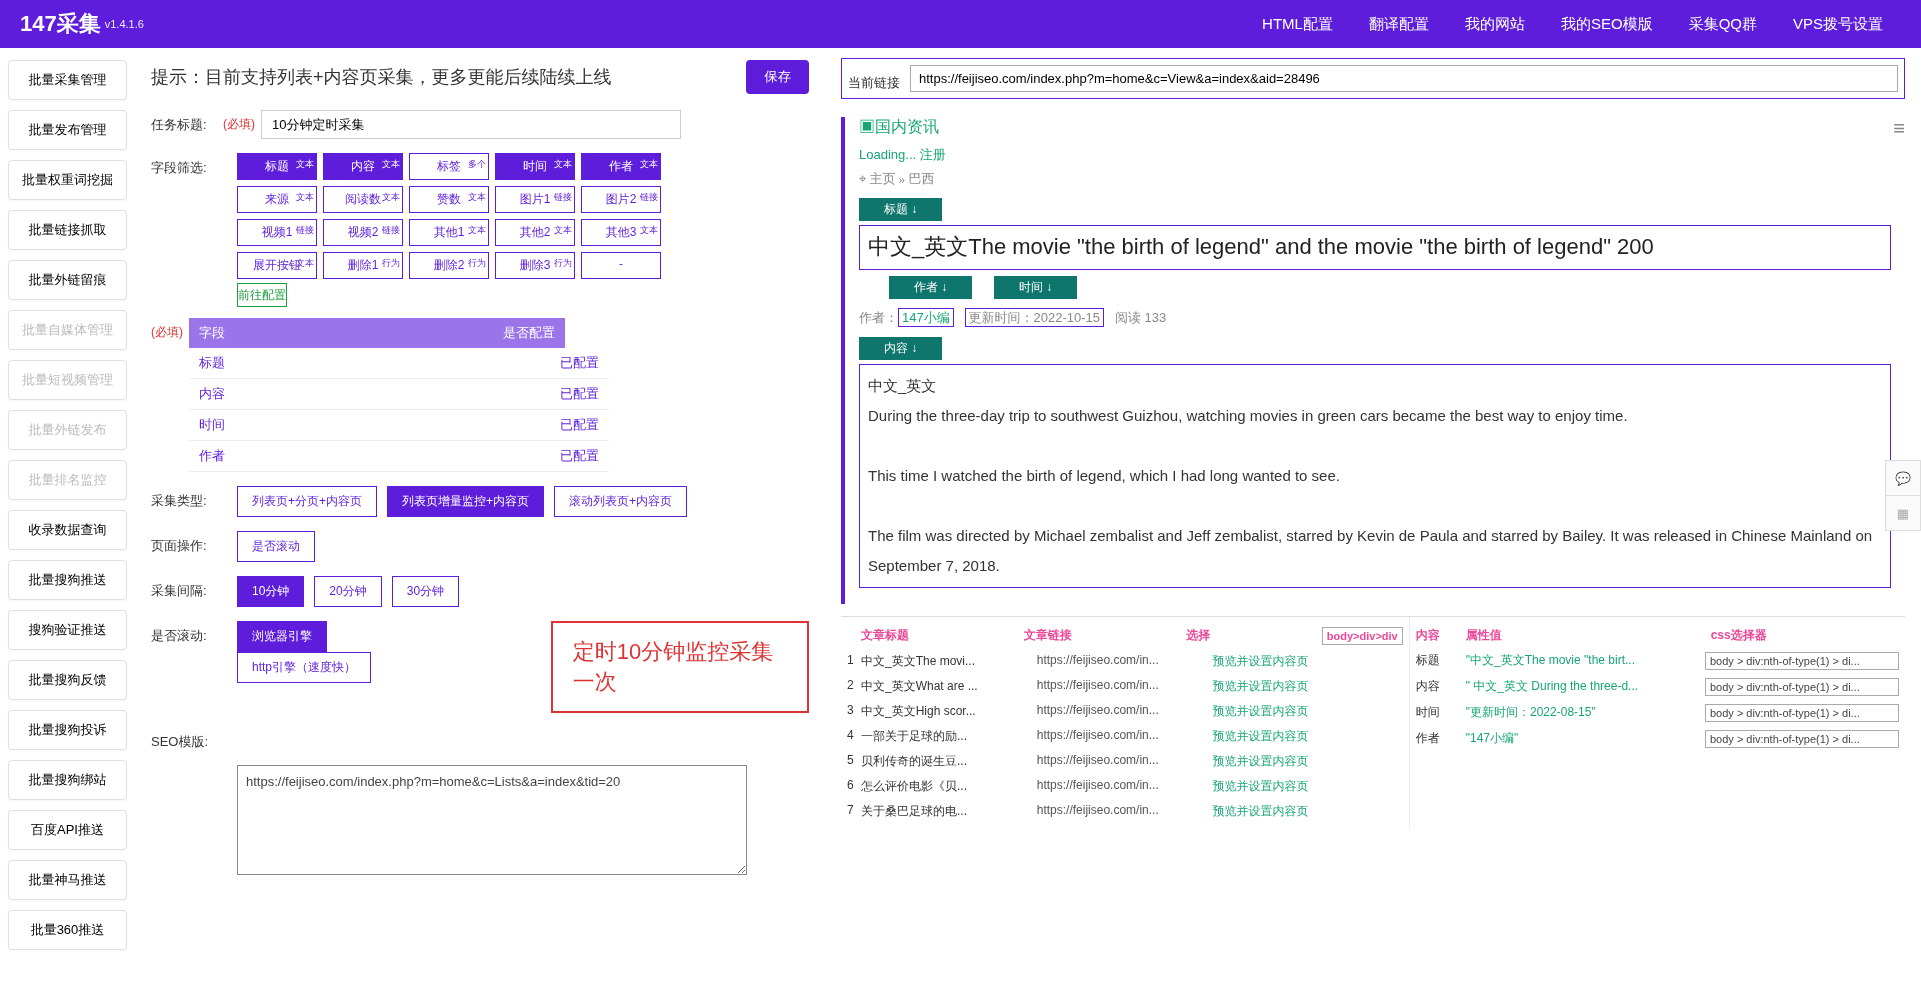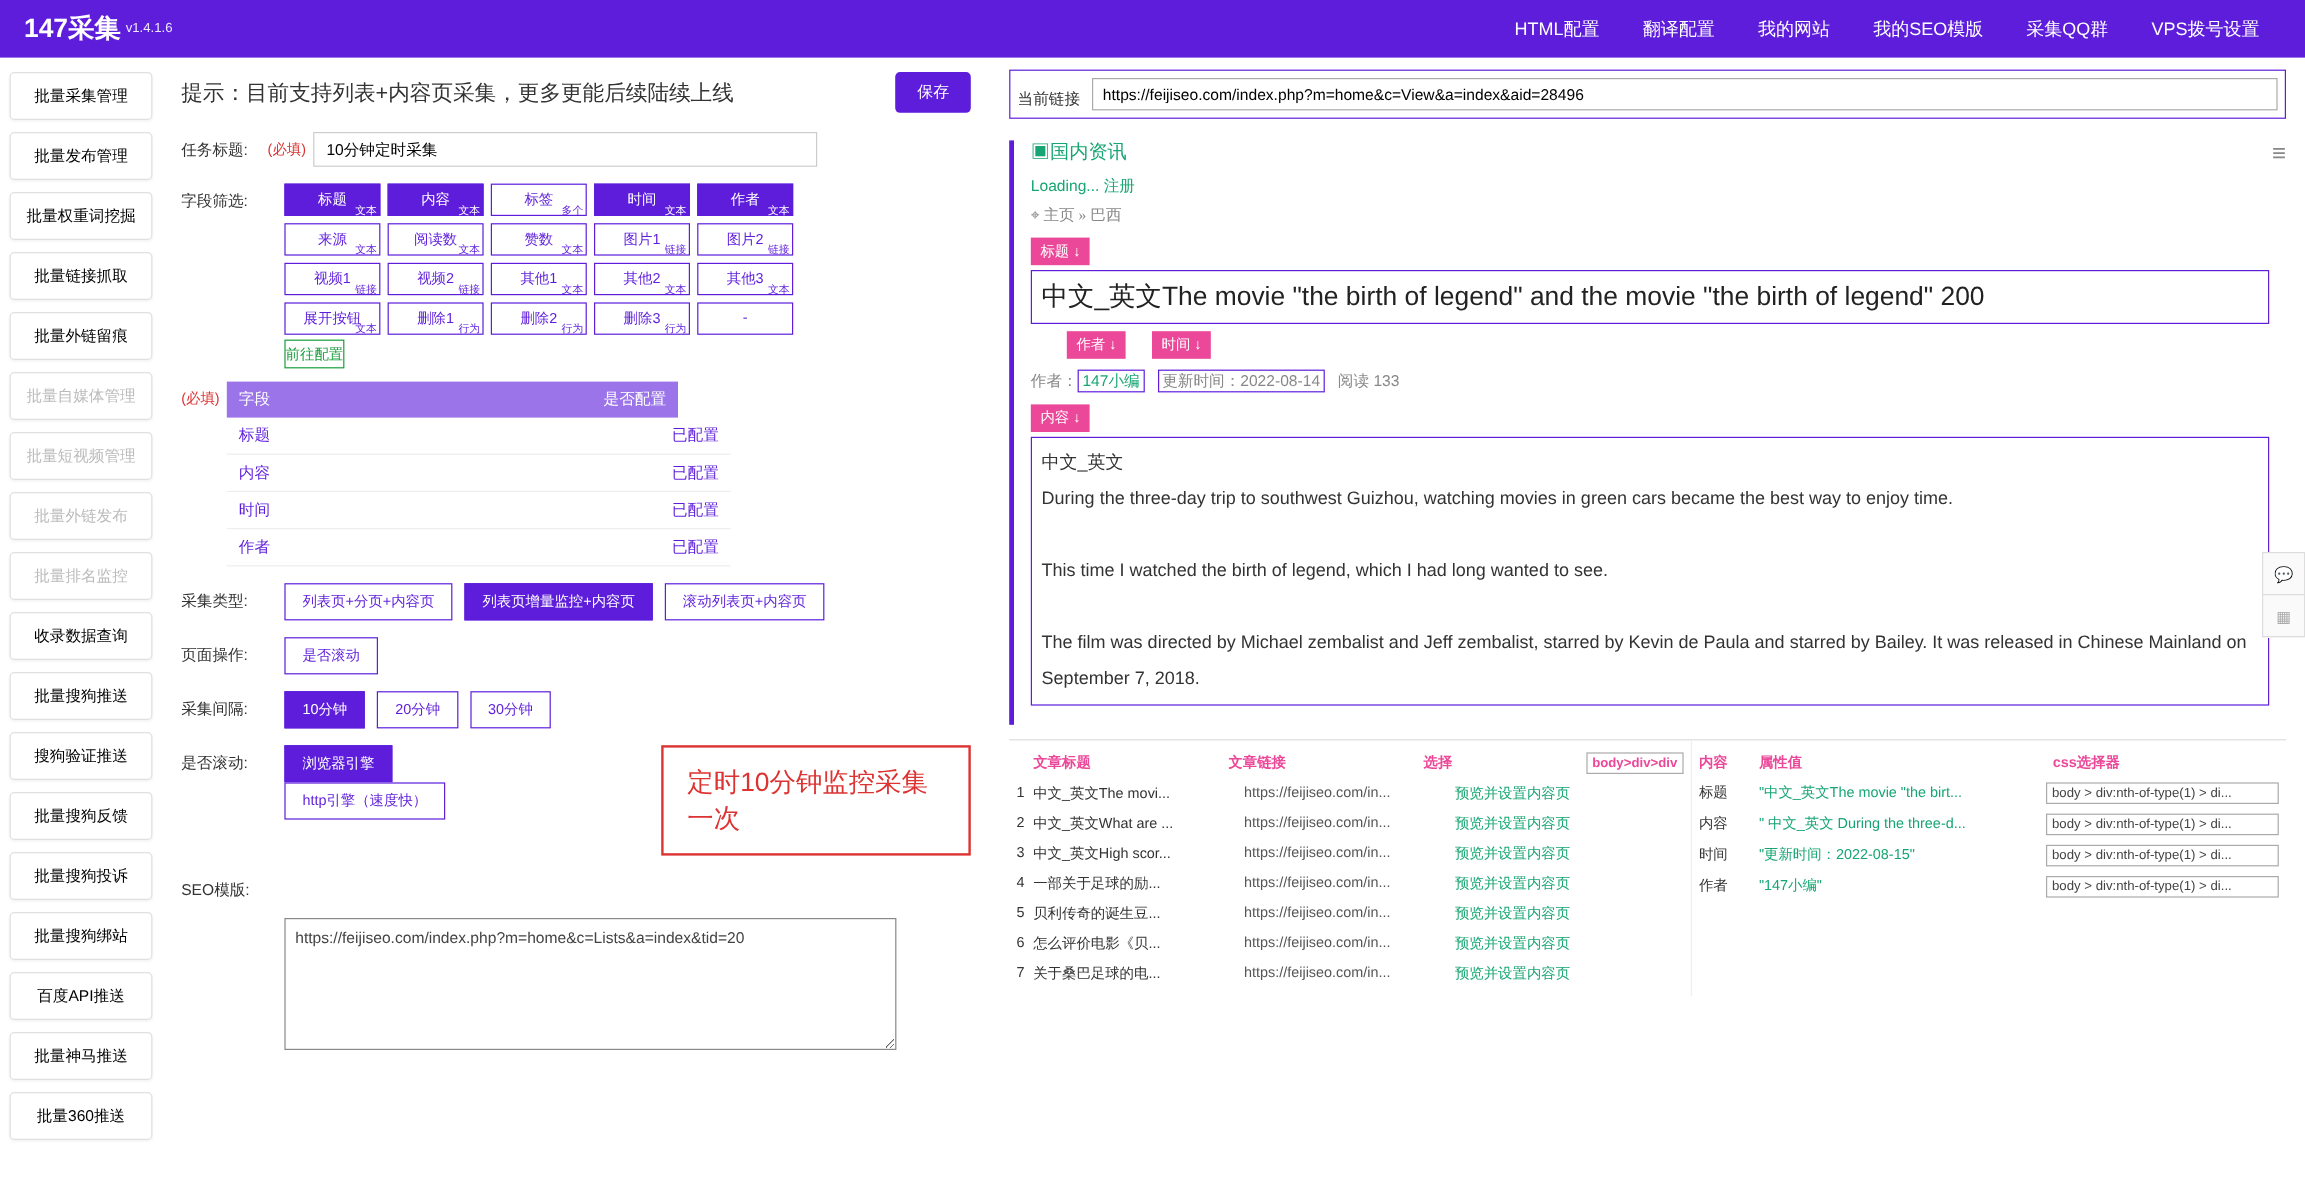--- a/index.html
+++ b/index.html
@@ -18,42 +18,42 @@
 .hint h3 { font-size:18px; font-weight:normal; flex:1; }
 .save { background:#5d1ddb; color:#fff; border:none; padding:8px 18px; border-radius:4px; cursor:pointer; }
 .row { display:flex; margin-bottom:14px; }
 .lbl { width:72px; font-size:13px; padding-top:6px; }
 .req { color:#d33; font-size:12px; padding-top:6px; margin-right:6px; }
 .fld { flex:1; }
 .txtinp { border:1px solid #ccc; padding:6px 10px; width:420px; font-size:13px; }
 .chips { display:flex; flex-wrap:wrap; gap:6px; max-width:440px; }
 .chip { border:1px solid #5d1ddb; background:#fff; color:#5d1ddb; padding:4px 0; width:80px; text-align:center; font-size:12px; cursor:pointer; position:relative; }
 .chip.on { background:#5d1ddb; color:#fff; }
-.chip sup { font-size:9px; position:absolute; top:15px; right:2px; }
+.chip sup { font-size:9px; position:absolute; top:4px; right:2px; }
 .chip.pre { border-color:#1a9e3c; color:#1a9e3c; }
 .tblh { display:flex; background:#9a74e8; color:#fff; padding:6px 10px; width:376px; }
 .tblh span:first-child{flex:1;}
 .trow { display:flex; padding:6px 10px; width:420px; border-bottom:1px solid #eee; color:#5d1ddb; }
 .trow span:first-child{flex:1;}
 .trow span:last-child{color:#5d1ddb;}
 .opt { border:1px solid #5d1ddb; background:#fff; color:#5d1ddb; padding:6px 14px; font-size:12px; cursor:pointer; margin-right:10px; }
 .opt.on { background:#5d1ddb; color:#fff; }
 .seo { border:1px solid #ccc; padding:6px 10px; width:280px; display:flex; }
 .seo span:first-child{flex:1;}
 .callout { border:2px solid #d33; color:#d33; font-size:22px; padding:14px 20px; display:inline-block; margin-left:100px; }
 .urlbox { border:1px solid #888; padding:8px; width:510px; height:110px; font-size:13px; color:#444; }
 .right { flex:1; padding:10px 16px; position:relative; }
 .urlbar { display:flex; align-items:flex-end; border:1px solid #5d1ddb; padding:6px; margin-bottom:18px; }
 .urlbar label { margin-right:10px; font-size:13px; }
 .urlbar input { flex:1; border:1px solid #aaa; padding:5px 8px; font-size:13px; }
 .preview { border-left:4px solid #5d1ddb; padding:0 14px 10px 14px; position:relative; }
 .preview .logo { color:#17a673; font-size:16px; margin-bottom:8px; }
 .preview .load { color:#17a673; font-size:13px; }
 .preview .crumb { color:#888; font-size:13px; margin:6px 0 10px 0;font-family:Liberation Serif, serif; }
-.tag { display:inline-block; background:#ec4899; color:#fff; padding:3px 8px; font-size:12px; margin-bottom:4px; }
+.tag { display:inline-block; background:#0f766e; color:#fff; padding:3px 25px; font-size:12px; margin-bottom:4px; }
 .hlbox { border:1px solid #5d1ddb; padding:6px 8px; margin-bottom:6px; }
 .title-h { font-size:22px; color:#222; line-height:1.4; }
 .meta { color:#888; font-size:13px; margin:6px 0 10px 0; }
 .meta .a { color:#17a673; border:1px solid #5d1ddb; padding:1px 3px; }
 .meta .t { border:1px solid #5d1ddb; padding:1px 3px; }
 .content { font-size:15px; color:#333; line-height:2; }
 .ham { position:absolute; right:0; top:0; font-size:20px; color:#888; }
 .sidefloat { position:fixed; right:0; top:460px; }
 .sidefloat div{ border:1px solid #ddd; width:36px; height:36px; display:flex; align-items:center; justify-content:center; color:#aaa; background:#fafafa; margin-bottom:-1px; }
 .bottom { display:flex; border-top:1px solid #ddd; margin-top:12px; font-size:12px; }
@@ -224,21 +224,21 @@
       <div class="hlbox">
         <div class="title-h">中文_英文The movie "the birth of legend" and the movie "the birth of legend" 200</div>
       </div>
 
       <div style="margin:4px 0 2px 30px">
         <span class="tag">作者 ↓</span>
         <span class="tag" style="margin-left:18px">时间 ↓</span>
       </div>
       <div class="meta">
         <span>作者：</span><span class="a">147小编</span>
-        &nbsp;&nbsp;<span class="t"><span>更新时间：</span><span>2022-08-14</span></span>
+        &nbsp;&nbsp;<span class="t"><span>更新时间：</span><span>2022-10-15</span></span>
         &nbsp;&nbsp;<span>阅读 133</span>
       </div>
 
       <span class="tag">内容 ↓</span>
       <div class="hlbox">
         <div class="content">
           <div>中文_英文</div>
           <div style="white-space:pre-line">During the three-day trip to southwest Guizhou, watching movies in green cars became the best way to enjoy time.
 
 This time I watched the birth of legend, which I had long wanted to see.

